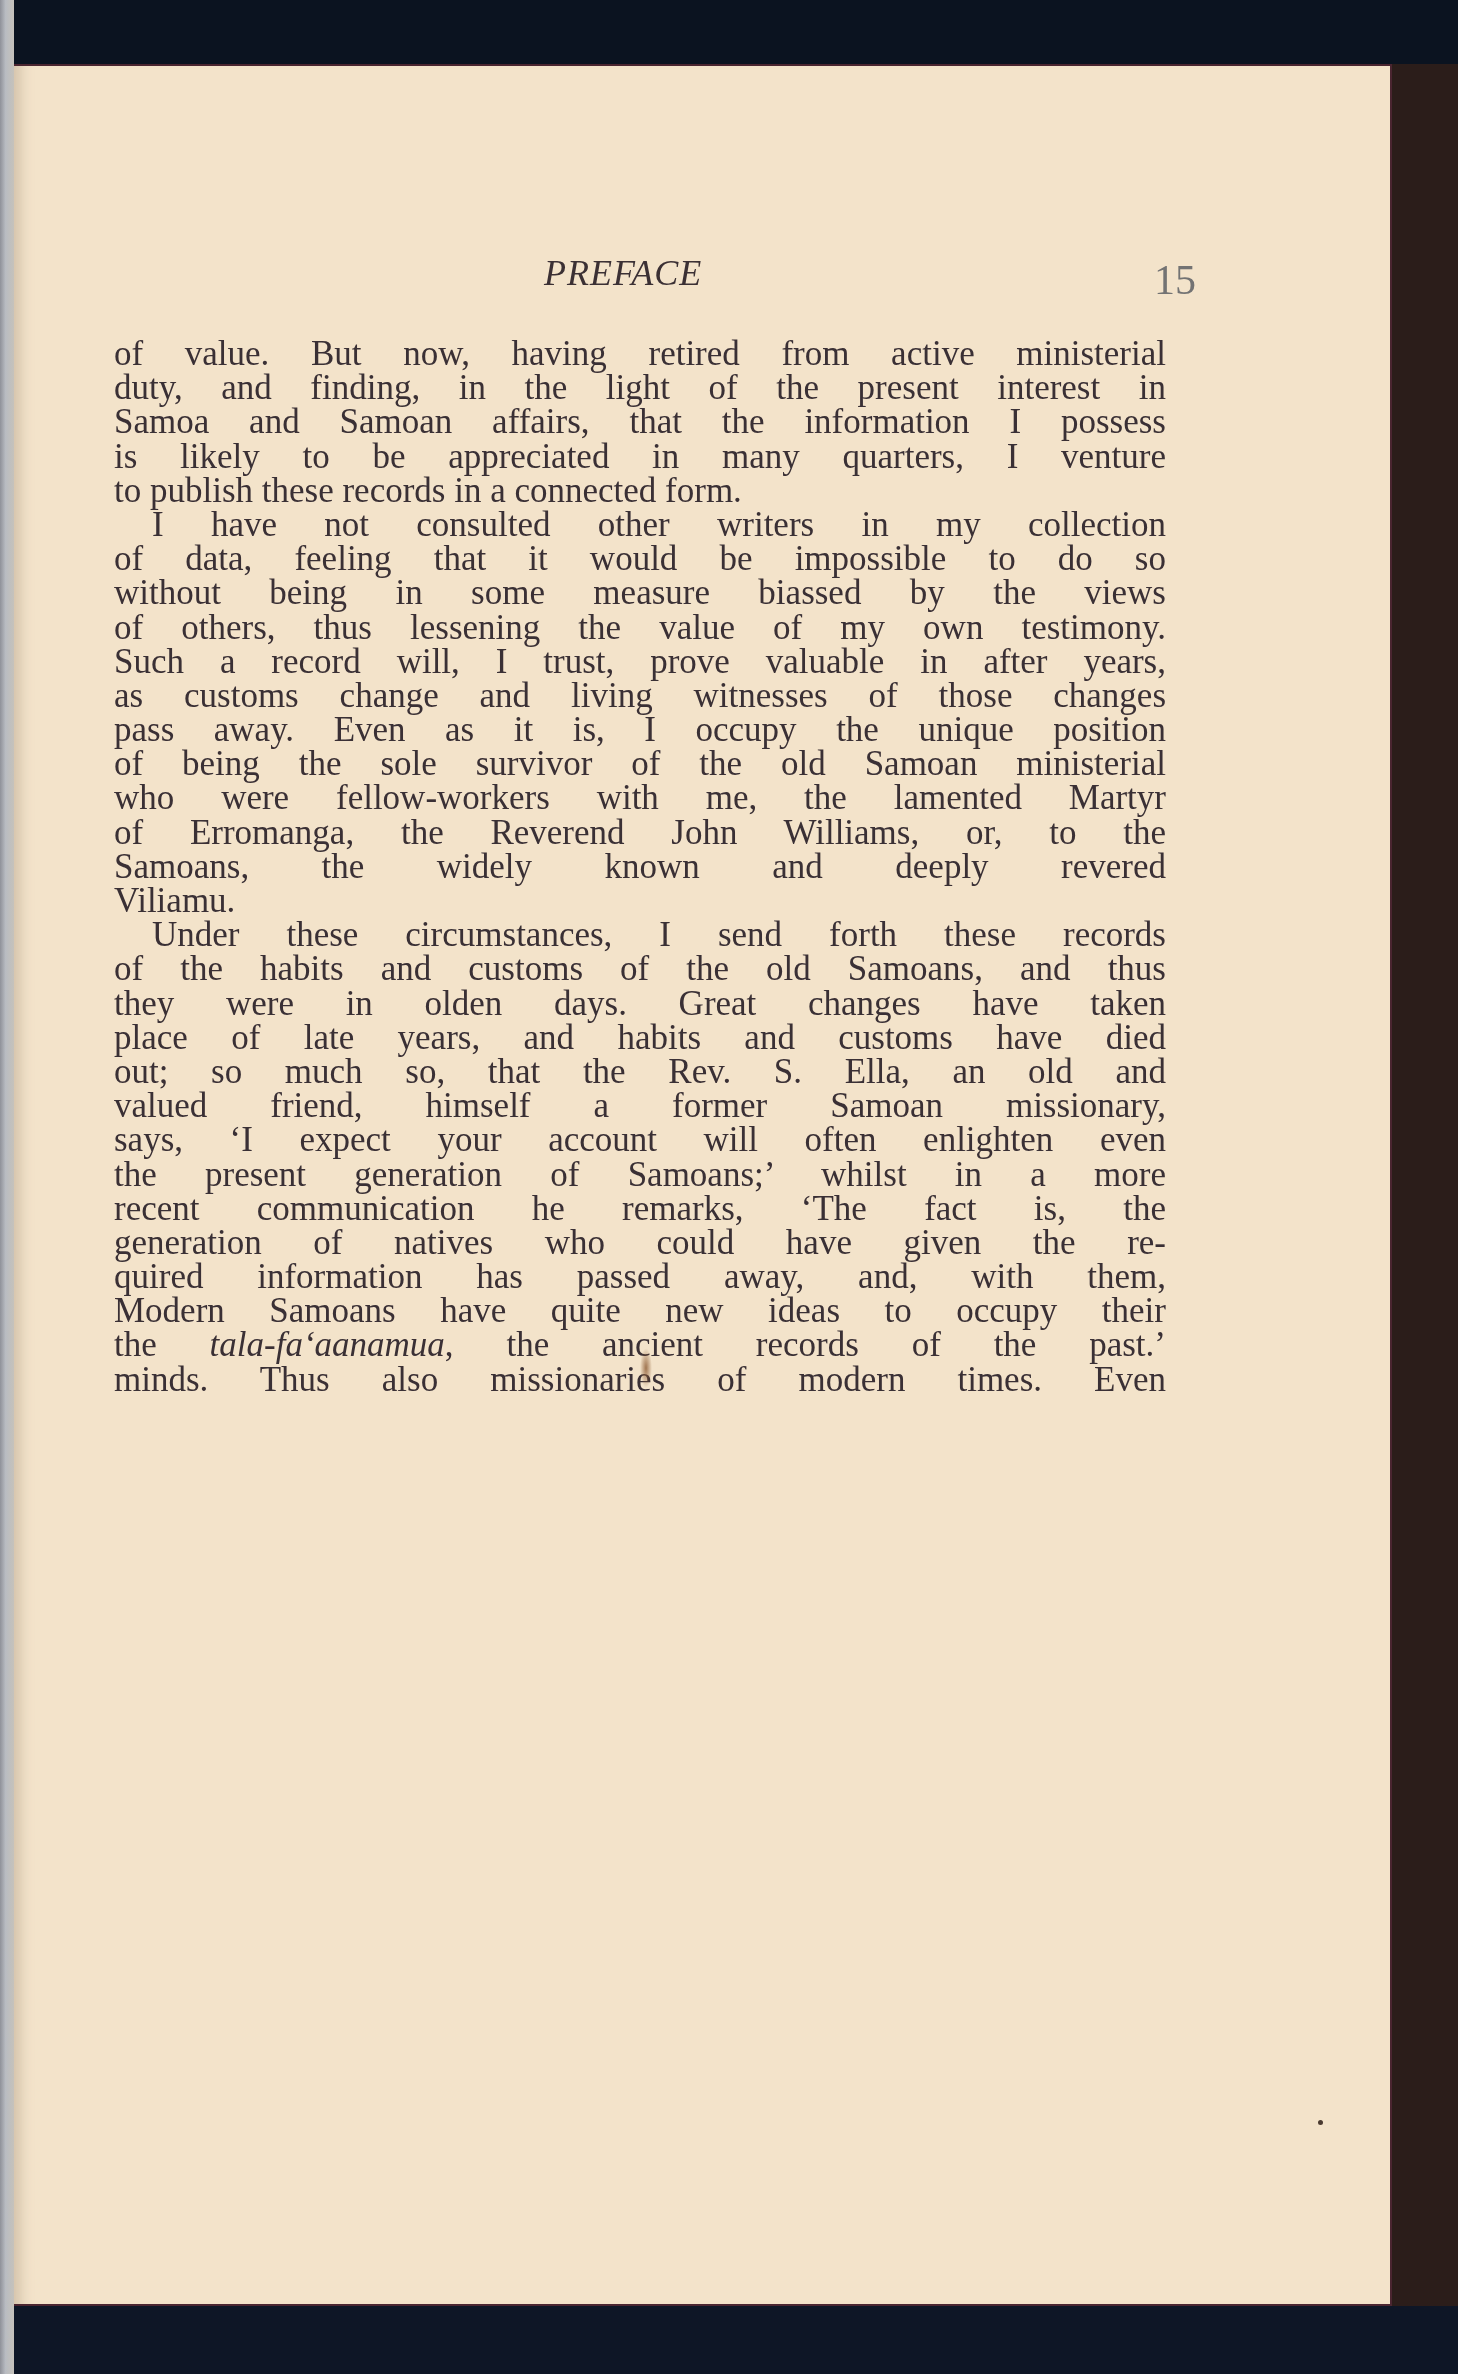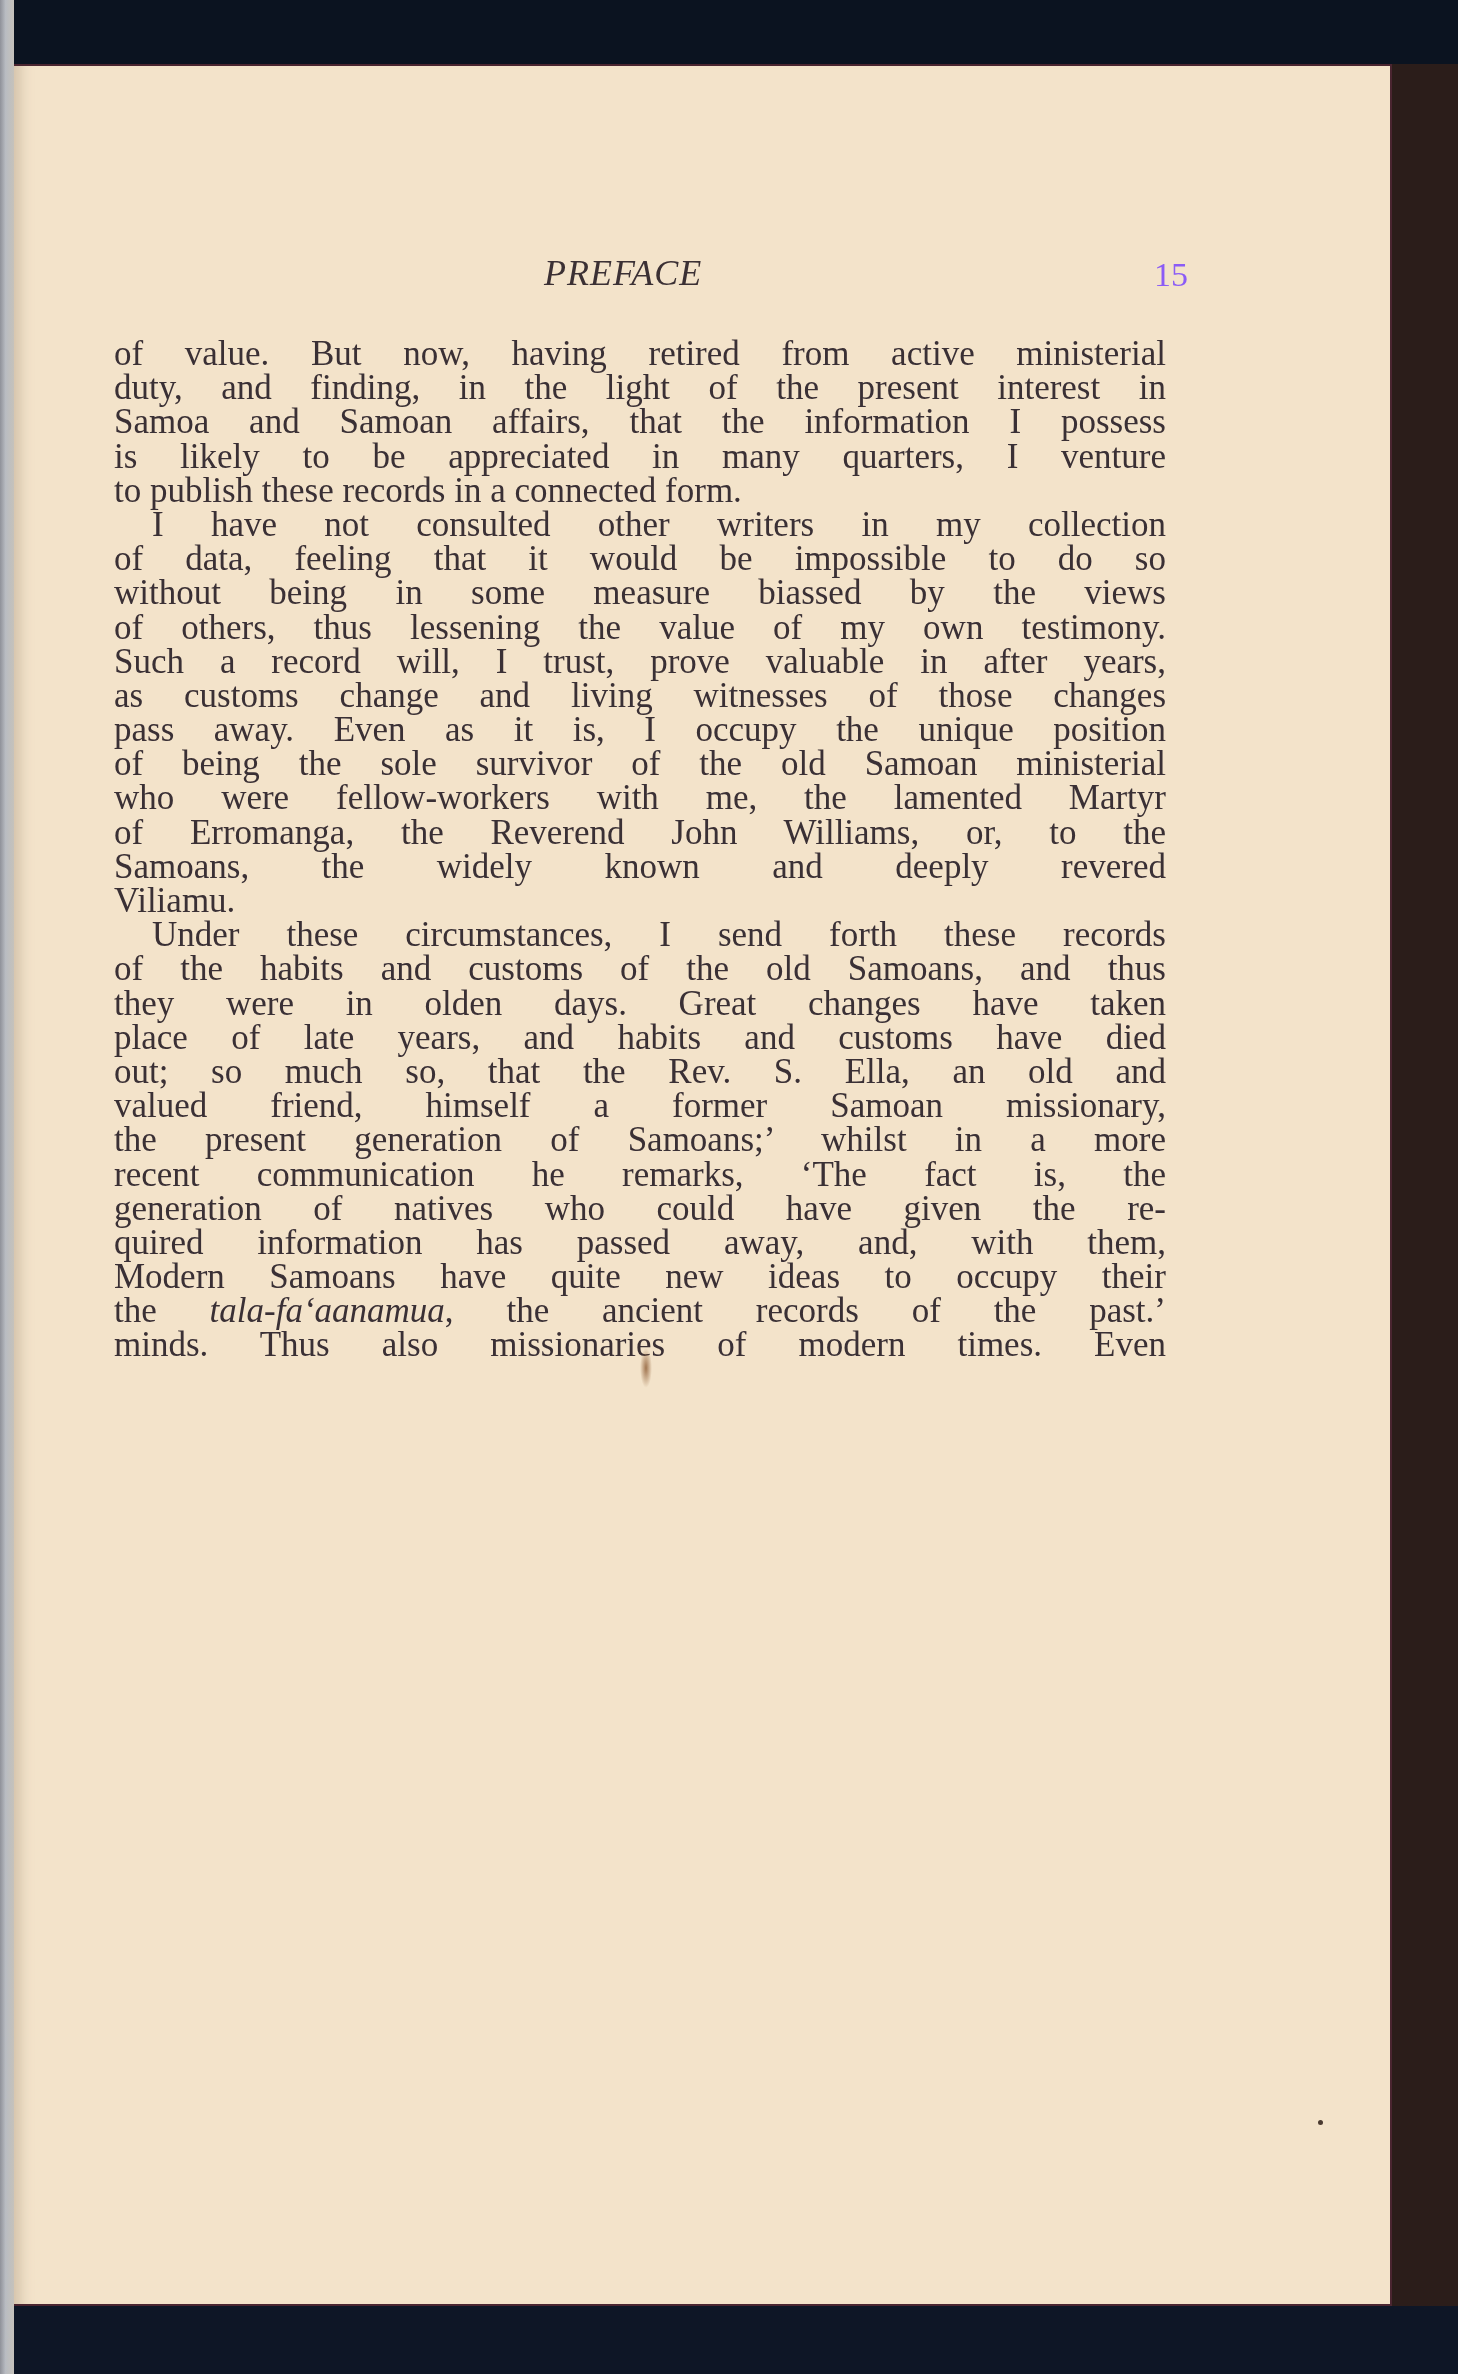--- a/index.html
+++ b/index.html
@@ -35,21 +35,21 @@
   }
   .running-head {
     position: absolute; top: 252px; left: 0; width: 1458px; height: 50px; margin-left: 36px;
   }
   .running-title {
     position: absolute; left: 508px; top: 0;
     font-style: italic; font-size: 36px; color: #3b3034; letter-spacing: 1px;
   }
   .page-number {
     position: absolute; left: 1118px; top: 4px;
-    font-size: 34px; color: #8b5cf6;
+    font-size: 42px; color: #737373;
   }
   .text-block {
     position: absolute; left: 114px; top: 337px; width: 1052px;
   }
   .line {
     height: 34.2px; line-height: 34.2px;
     font-size: 35px; color: #3a3035;
     text-align: justify; text-align-last: justify;
     white-space: nowrap; overflow: visible;
   }
@@ -103,20 +103,21 @@
     <div class="line last">Viliamu.</div>
   </div>
 
   <div>
     <div class="line indent">Under these circumstances, I send forth these records</div>
     <div class="line">of the habits and customs of the old Samoans, and thus</div>
     <div class="line">they were in olden days.  Great changes have taken</div>
     <div class="line">place of late years, and habits and customs have died</div>
     <div class="line">out; so much so, that the Rev. S. Ella, an old and</div>
     <div class="line">valued friend, himself a former Samoan missionary,</div>
+    <div class="line">says, ‘I expect your account will often enlighten even</div>
     <div class="line">the present generation of Samoans;’ whilst in a more</div>
     <div class="line">recent communication he remarks, ‘The fact is, the</div>
     <div class="line">generation of natives who could have given the re-</div>
     <div class="line">quired information has passed away, and, with them,</div>
     <div class="line">Modern Samoans have quite new ideas to occupy their</div>
     <div class="line"><span>the </span><span class="italic">tala-fa‘aanamua</span><span>, the ancient records of the past.’</span></div>
     <div class="line">minds.  Thus also missionaries of modern times.  Even</div>
   </div>
 </div>
 

